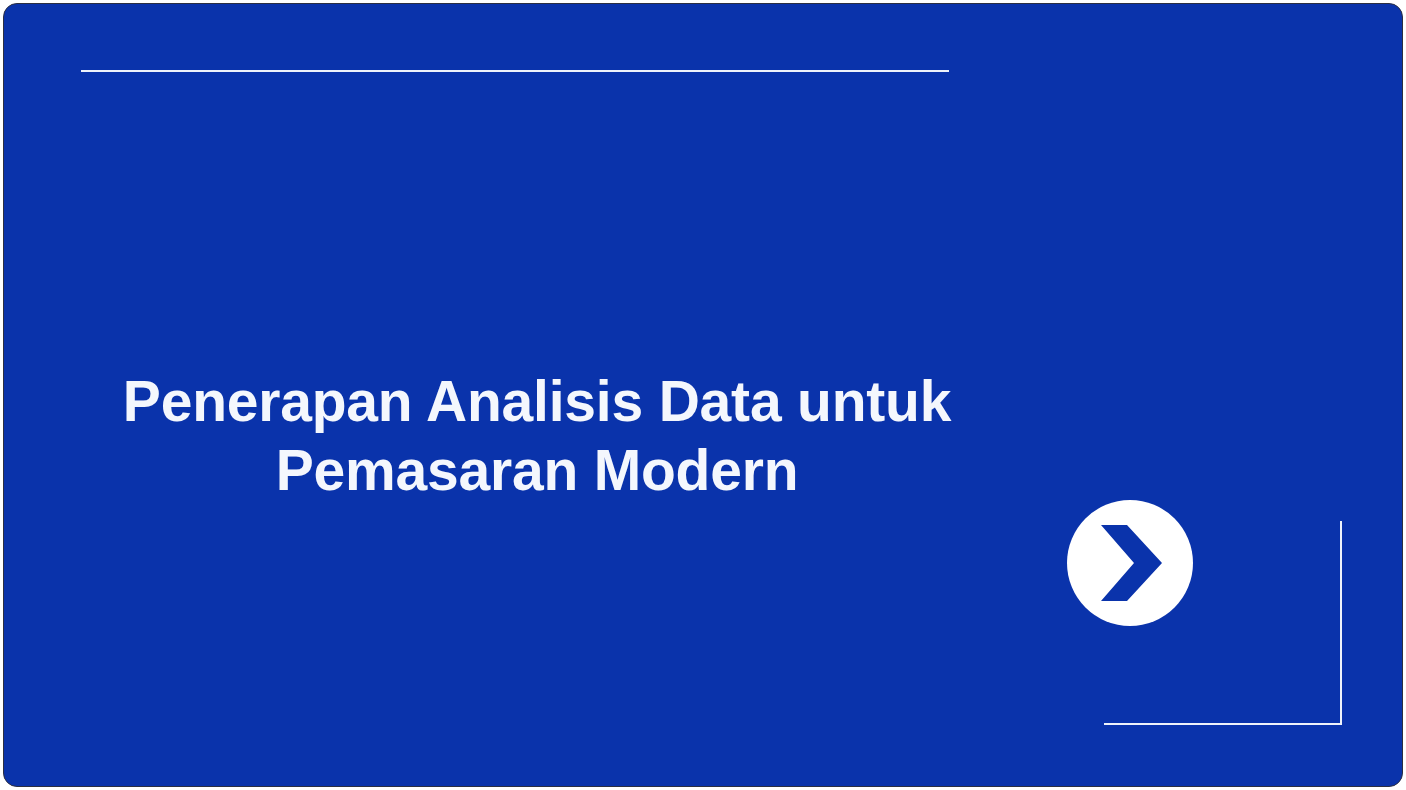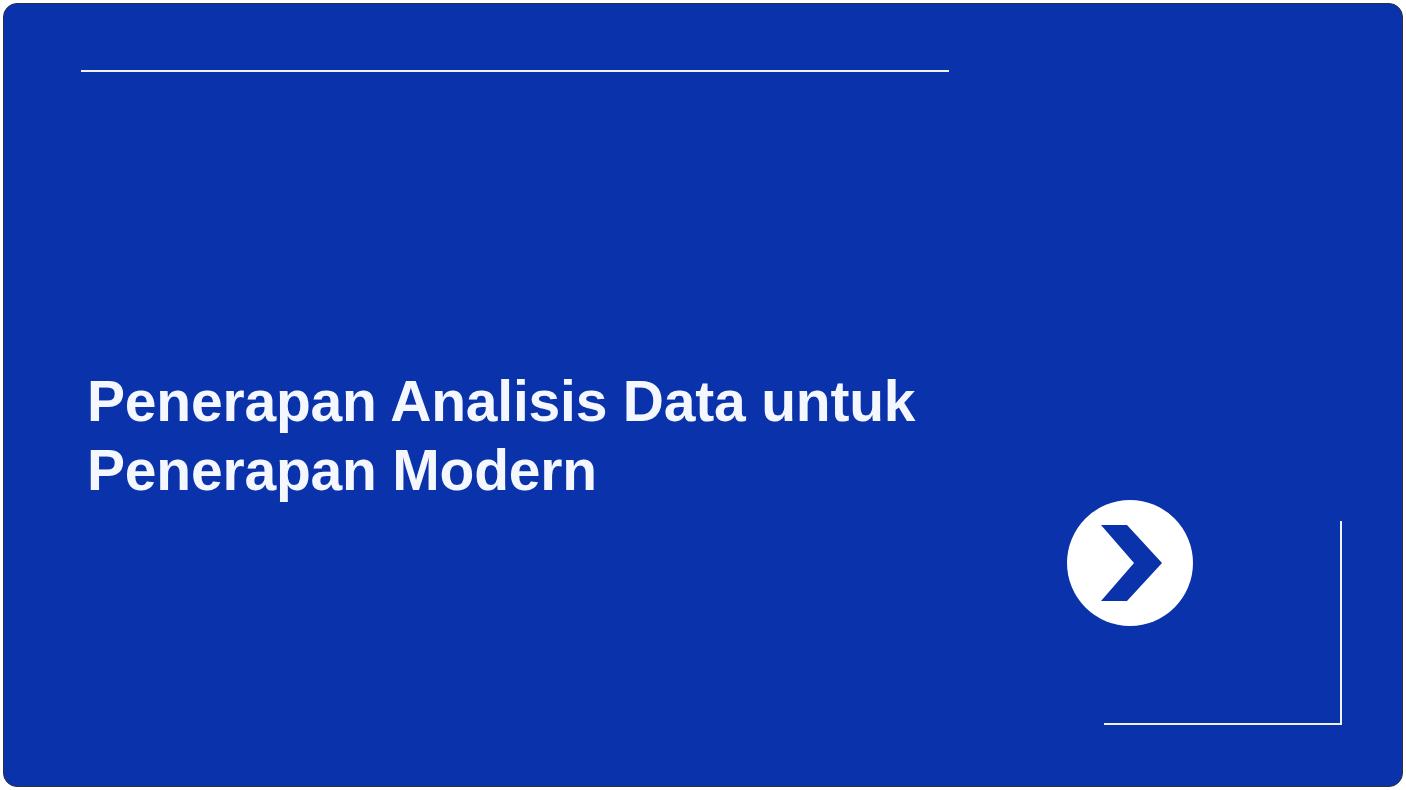--- a/index.html
+++ b/index.html
@@ -56,20 +56,21 @@
   }
   .title-line {
     display: block;
     color: #f4f7fd;
     font-family: "Liberation Sans", sans-serif;
     font-weight: bold;
     font-size: 57px;
     line-height: 69px;
     letter-spacing: -0.2px;
     white-space: nowrap;
+    text-align: center;
   }
 
   
   .arrow-badge {
     position: absolute;
     left: 1061px;
     top: 494px;
     width: 130px;
     height: 130px;
   }
@@ -100,21 +101,21 @@
 </head>
 <body>
 
 <div class="slide-root">
   <div class="slide-surface">
 
     <div class="top-rule"></div>
 
     <div class="title-block">
       <span class="title-line">Penerapan Analisis Data untuk</span>
-      <span class="title-line">Penerapan Modern</span>
+      <span class="title-line">Pemasaran Modern</span>
     </div>
 
     <div class="arrow-badge">
       <svg viewBox="0 0 130 130" xmlns="http://www.w3.org/2000/svg">
         <circle cx="65" cy="65" r="63" fill="#FFFFFF"></circle>
         <path d="M 36 27 L 62 27 L 97 65 L 62 103 L 36 103 L 69 65 Z" fill="#0A33AB"></path>
       </svg>
     </div>
 
     <div class="bracket-vertical"></div>

